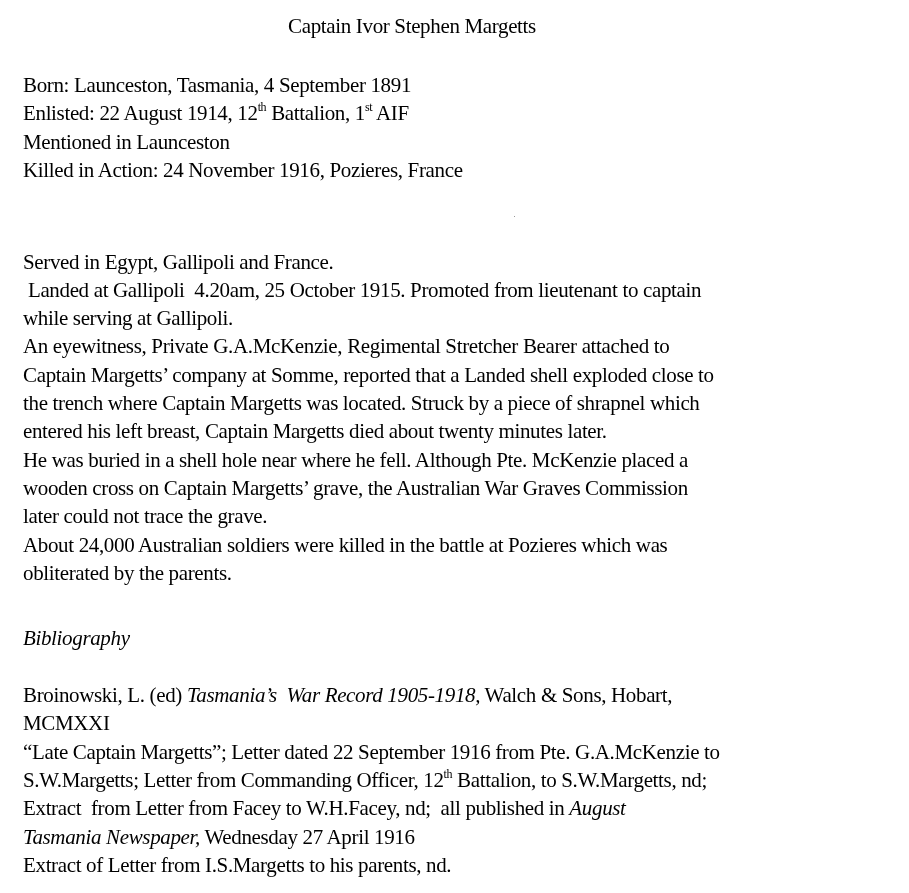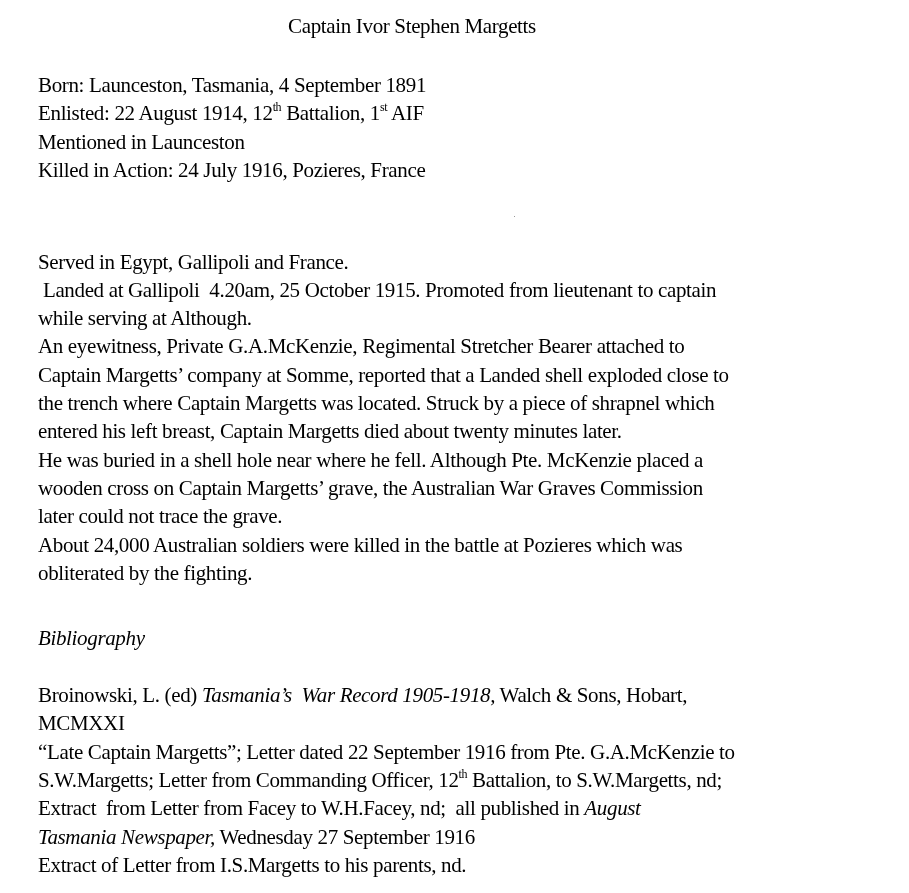--- a/index.html
+++ b/index.html
@@ -3,60 +3,60 @@
   <meta charset="utf-8">
   <style>
     html, body { margin: 0; padding: 0; background: #ffffff; }
     body {
       width: 909px; height: 893px; overflow: hidden; position: relative;
       font-family: "Liberation Serif", "DejaVu Serif", serif;
       color: #000000;
       font-size: 21px;
     }
     .line {
-      position: absolute; left: 38px; white-space: nowrap;
+      position: absolute; left: 23px; white-space: nowrap;
       line-height: 28px; letter-spacing: -0.35px;
       transform-origin: left top;
     }
     .title {
       position: absolute; left: 0; width: 824px; top: 12px;
       text-align: center; font-size: 21px; line-height: 28px; letter-spacing: -0.35px;
     }
     sup { font-size: 12px; line-height: 0; vertical-align: 9px; }
     i { }
     .dot { position: absolute; left: 514px; top: 216px; width: 1px; height: 1px; background: #999; }
   </style>
 </head>
 <body>
 
 <div class="title">Captain Ivor Stephen Margetts</div>
 
 <div class="line" style="top:71px">Born: Launceston, Tasmania, 4 September 1891</div>
 <div class="line" style="top:99px"><span>Enlisted: 22 August 1914, 12</span><sup>th</sup><span> Battalion, 1</span><sup>st</sup><span> AIF</span></div>
 <div class="line" style="top:128px">Mentioned in Launceston</div>
-<div class="line" style="top:156px">Killed in Action: 24 July 1916, Pozieres, France</div>
+<div class="line" style="top:156px">Killed in Action: 24 November 1916, Pozieres, France</div>
 
 <div class="dot"></div>
 
 <div class="line" style="top:248px">Served in Egypt, Gallipoli and France.</div>
 <div class="line" style="top:276px; white-space:pre"> Landed at Gallipoli  4.20am, 25 October 1915. Promoted from lieutenant to captain</div>
-<div class="line" style="top:304px">while serving at Although.</div>
+<div class="line" style="top:304px">while serving at Gallipoli.</div>
 <div class="line" style="top:332px">An eyewitness, Private G.A.McKenzie, Regimental Stretcher Bearer attached to</div>
 <div class="line" style="top:361px">Captain Margetts’ company at Somme, reported that a Landed shell exploded close to</div>
 <div class="line" style="top:389px">the trench where Captain Margetts was located. Struck by a piece of shrapnel which</div>
 <div class="line" style="top:417px">entered his left breast, Captain Margetts died about twenty minutes later.</div>
 <div class="line" style="top:446px">He was buried in a shell hole near where he fell. Although Pte. McKenzie placed a</div>
 <div class="line" style="top:474px">wooden cross on Captain Margetts’ grave, the Australian War Graves Commission</div>
 <div class="line" style="top:502px">later could not trace the grave.</div>
 <div class="line" style="top:531px">About 24,000 Australian soldiers were killed in the battle at Pozieres which was</div>
-<div class="line" style="top:559px">obliterated by the fighting.</div>
+<div class="line" style="top:559px">obliterated by the parents.</div>
 
 <div class="line" style="top:624px"><i>Bibliography</i></div>
 
 <div class="line" style="top:681px; white-space:pre"><span>Broinowski, L. (ed) </span><i>Tasmania’s  War Record 1905-1918,</i><span> Walch &amp; Sons, Hobart,</span></div>
 <div class="line" style="top:709px">MCMXXI</div>
 
 <div class="line" style="top:738px">“Late Captain Margetts”; Letter dated 22 September 1916 from Pte. G.A.McKenzie to</div>
 <div class="line" style="top:766px"><span>S.W.Margetts; Letter from Commanding Officer, 12</span><sup>th</sup><span> Battalion, to S.W.Margetts, nd;</span></div>
 <div class="line" style="top:794px; white-space:pre"><span>Extract  from Letter from Facey to W.H.Facey, nd;  all published in </span><i>August</i></div>
-<div class="line" style="top:823px"><i>Tasmania Newspaper,</i><span> Wednesday 27 September 1916</span></div>
+<div class="line" style="top:823px"><i>Tasmania Newspaper,</i><span> Wednesday 27 April 1916</span></div>
 
 <div class="line" style="top:851px">Extract of Letter from I.S.Margetts to his parents, nd.</div>
 
 </body></html>

